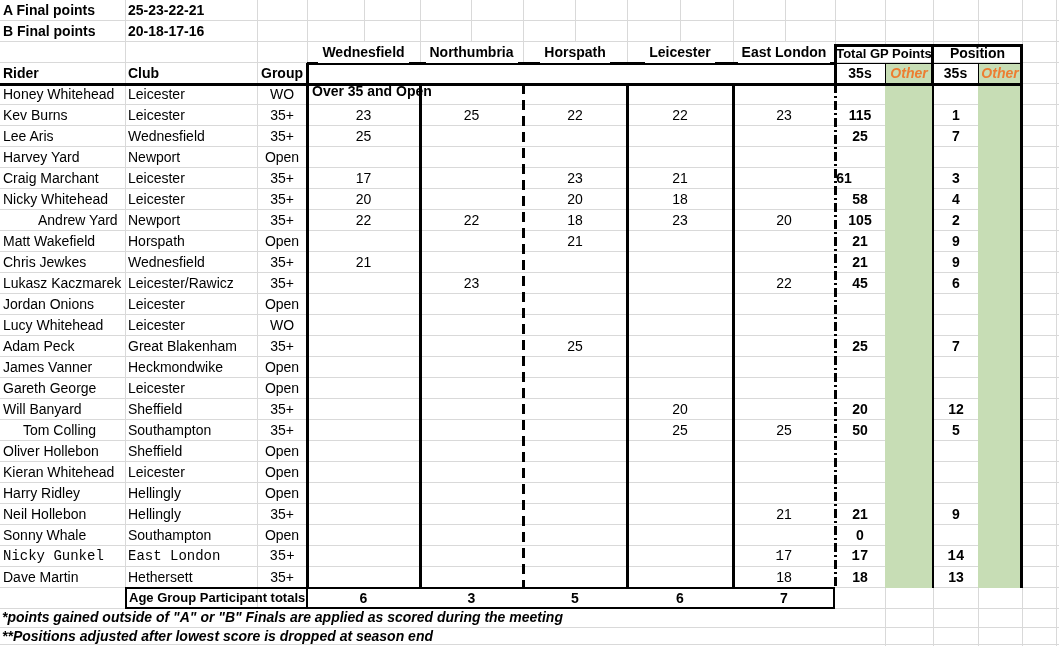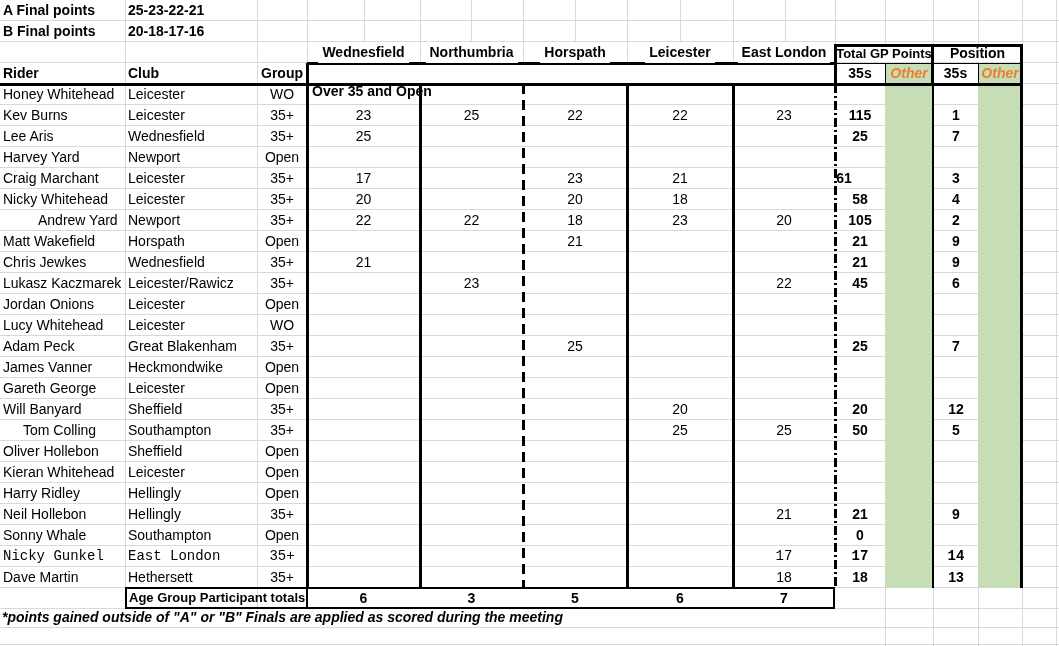--- a/index.html
+++ b/index.html
@@ -415,14 +415,15 @@
     <div id="totals-values">
         <div class="cell ctr b" style="left: 307px; width: 113px; height: 20px; line-height: 20px;">6</div>
         <div class="cell ctr b" style="left: 420px; width: 103px; height: 20px; line-height: 20px;">3</div>
         <div class="cell ctr b" style="left: 523px; width: 104px; height: 20px; line-height: 20px;">5</div>
         <div class="cell ctr b" style="left: 627px; width: 106px; height: 20px; line-height: 20px;">6</div>
         <div class="cell ctr b" style="left: 733px; width: 102px; height: 20px; line-height: 20px;">7</div>
       </div>
   </div>
 
   <div class="fn" style="top:608px;">*points gained outside of "A" or "B" Finals are applied as scored during the meeting</div>
+  <div class="fn" style="top:627px;">**Positions adjusted after lowest score is dropped at season end</div>
 
 </div>
 
 </body></html>

